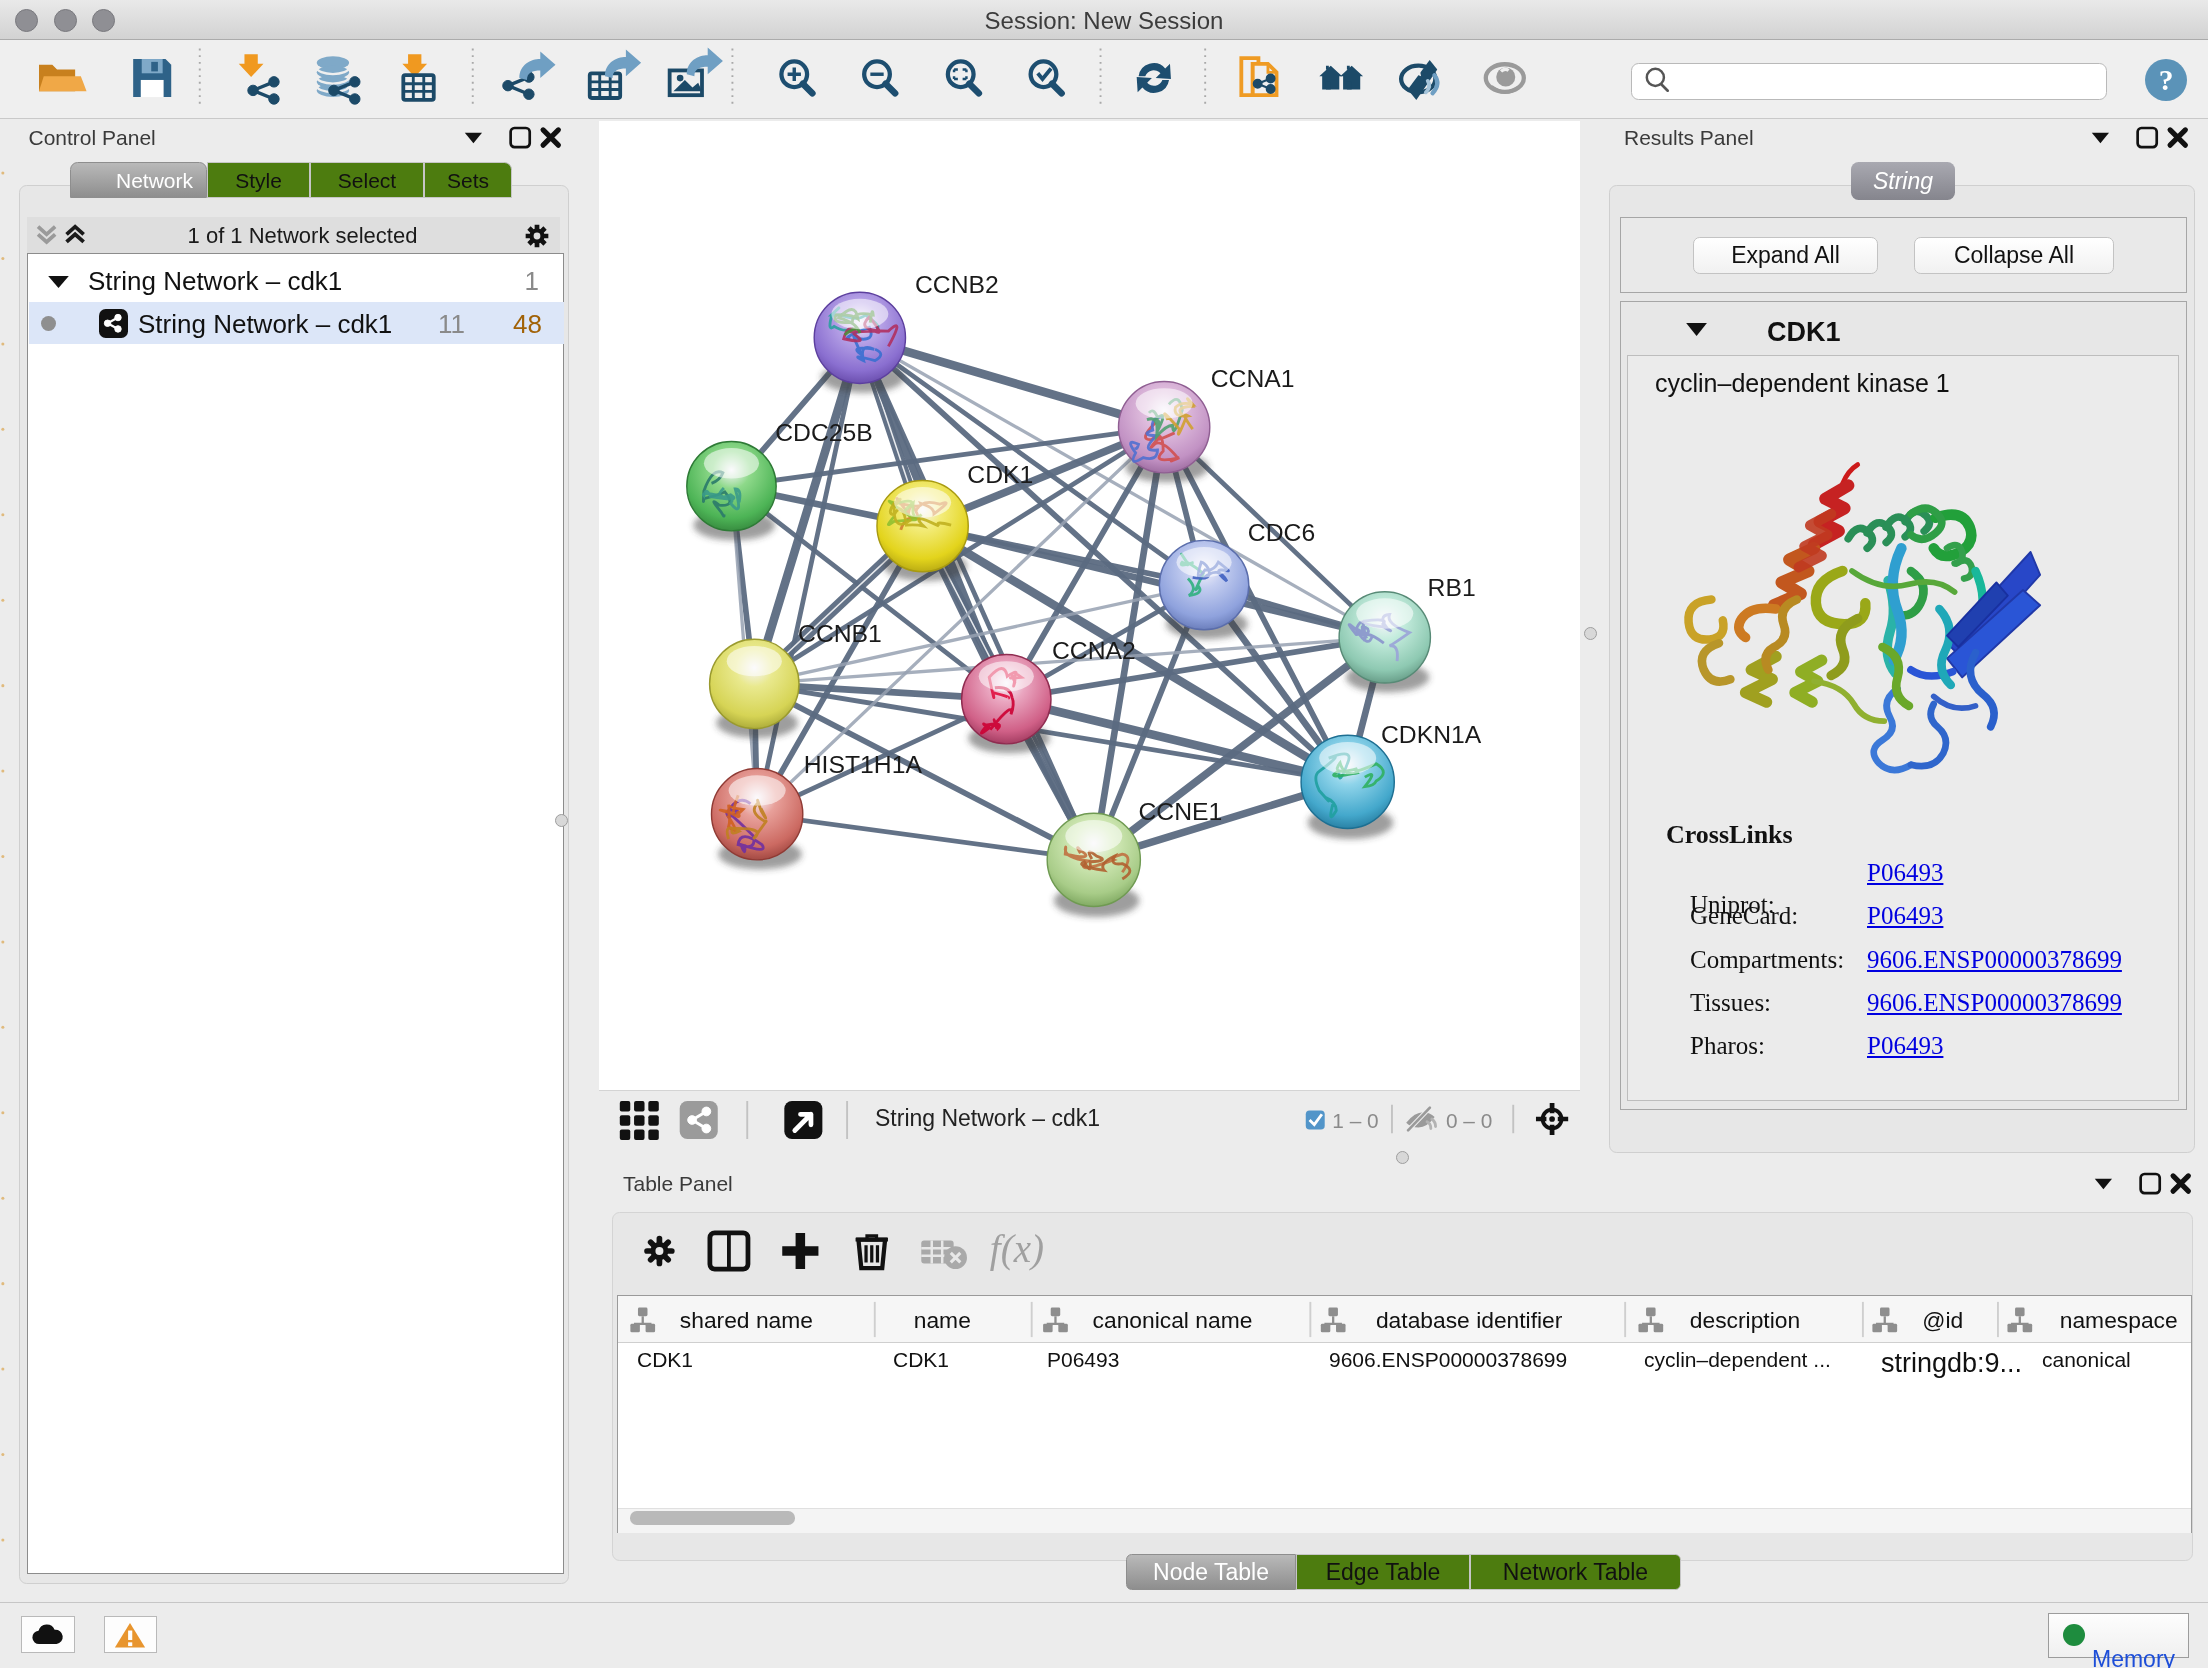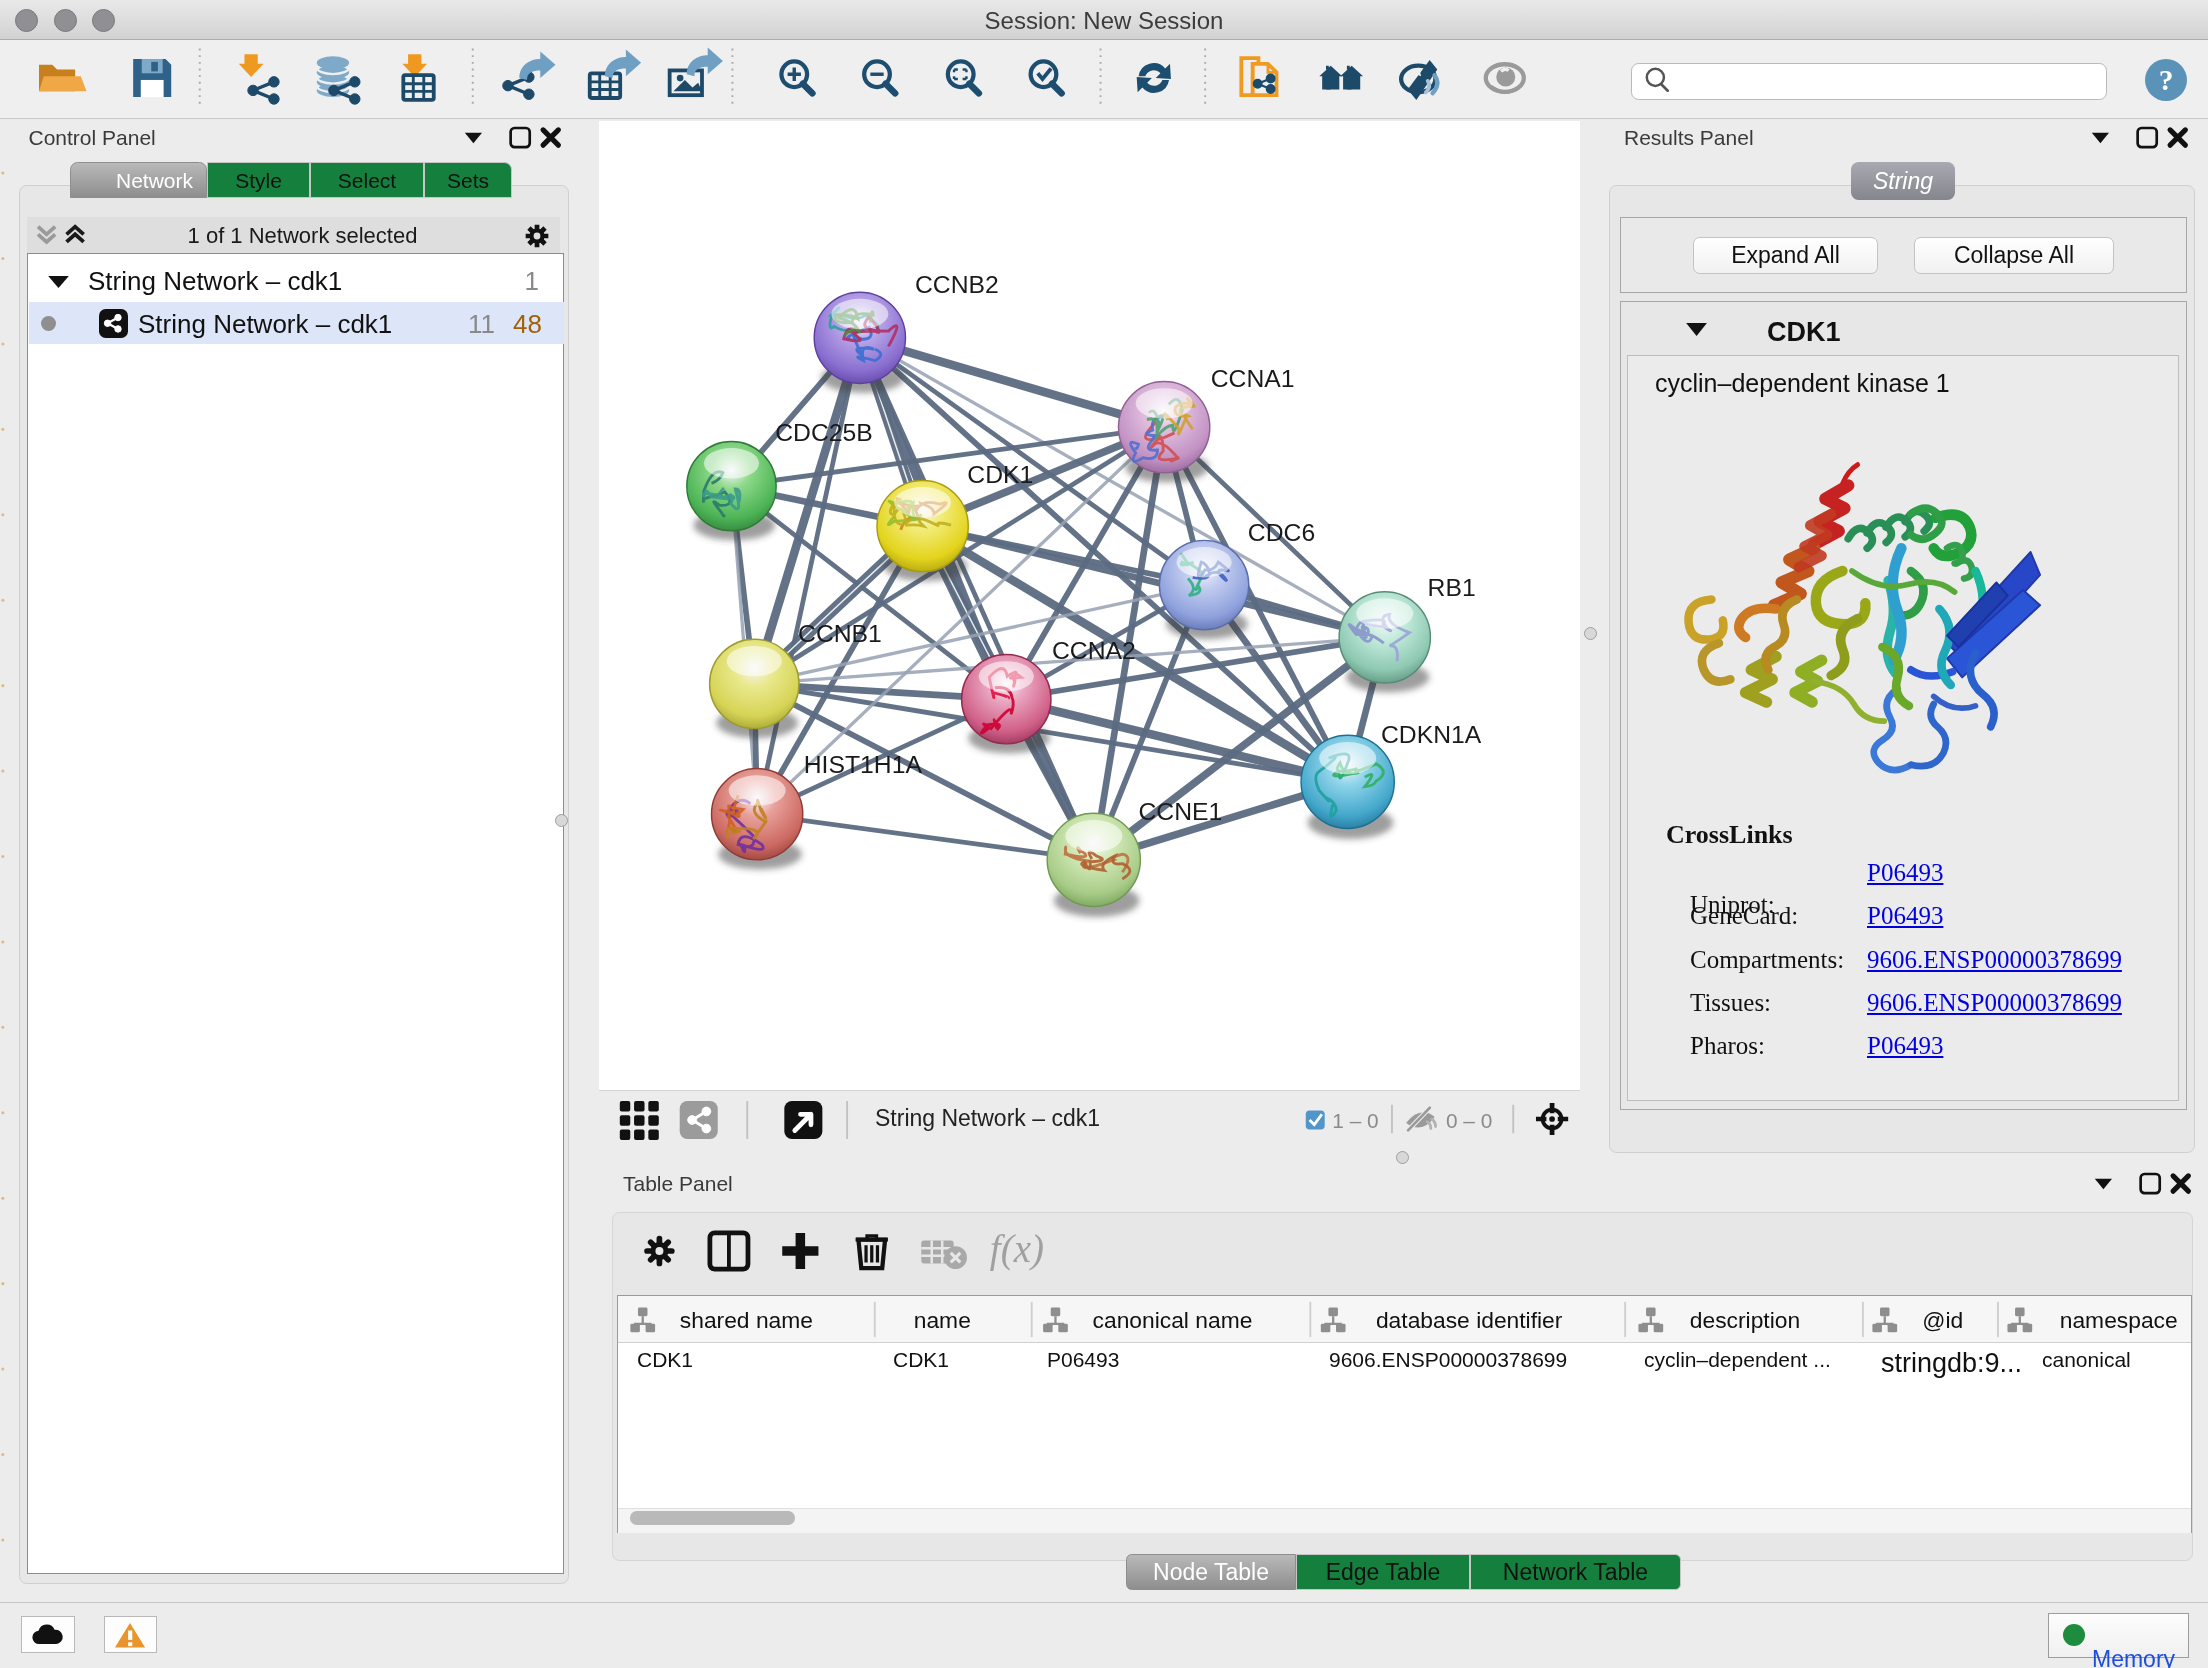--- a/index.html
+++ b/index.html
@@ -11,21 +11,21 @@
     background:linear-gradient(#e9e9e9,#d2d2d2);border-bottom:1px solid #ababab;}
   .tl{width:21px;height:21px;border-radius:50%;background:#8f8f94;border:1px solid #79797e;top:8.6px;}
   #title{width:100%;text-align:center;top:6.7px;font-size:24px;font-weight:normal;color:#3c3c3c;}
   
   #toolbar{left:0;top:40px;width:2208px;height:78px;background:#efefef;border-bottom:1.9px solid #c9c9c9;}
   #searchbox{left:1631px;top:63px;width:474px;height:35px;background:#fff;border:1px solid #b9b9b9;border-radius:7.6px;}
   
   .ptitle{font-size:21px;color:#3a3a3a;}
   .panelbox{background:#e7e7e7;border:1px solid #cfcfcf;border-radius:7.6px;}
   
-  .tab{height:36px;border:1px solid #c6c6c6;background:#15803d;color:#111;
+  .tab{height:36px;border:1px solid #c6c6c6;background:#4d7c0f;color:#111;
        font-size:21px;text-align:center;line-height:36px;box-sizing:border-box;}
   .tabsel{background:linear-gradient(#b9b9b9,#8e8e8e);color:#fff;border-color:#8e8e8e;}
   
   #netcanvas{left:599px;top:121px;width:981px;height:969px;background:#fff;}
   #netbar{left:599px;top:1090px;width:981px;height:56px;background:#ececec;border-top:1px solid #d4d4d4;}
   
   .serif{font-family:"Liberation Serif",serif;}
   .link{color:#0000e0;text-decoration:underline;}
   
   #statusline{left:0;top:1602px;width:2208px;height:0;border-top:1px solid #c6c6c6;}
@@ -217,21 +217,21 @@
 <div class="abs" style="left:99px;top:309px;width:28.5px;height:28.5px;border-radius:6.7px;background:#111;"></div>
 <svg class="abs" style="left:99px;top:309px;" width="28.5" height="28.5" viewBox="0 0 30 30">
   <g fill="#fff" stroke="#fff">
       <circle cx="9" cy="15" r="3.4"></circle>
       <circle cx="20" cy="9" r="3.4"></circle>
       <circle cx="20" cy="21" r="3.4"></circle>
   <path d="M9 15 L20 9 M9 15 L20 21" stroke-width="2.4"></path>
     </g>
 </svg>
 <div class="abs" style="left:138px;top:309px;font-size:26px;color:#111;">String Network – cdk1</div>
-<div class="abs" style="left:438px;top:309px;width:57px;text-align:right;font-size:26px;color:#8a8a8a;">11</div>
+<div class="abs" style="left:438px;top:309px;width:57px;text-align:left;font-size:26px;color:#8a8a8a;">11</div>
 <div class="abs" style="left:485px;top:309px;width:57px;text-align:right;font-size:26px;color:#a16207;">48</div>
 
 <div class="abs" id="netcanvas"></div>
 <svg class="abs" id="netsvg" style="left:599px;top:121px;" width="981" height="969" viewBox="0 0 1031 1019">
 <defs>
 <filter id="blur3" x="-40%" y="-40%" width="180%" height="180%">
         <feGaussianBlur stdDeviation="3.2"></feGaussianBlur>
       </filter>
 <radialGradient id="gB2" cx="50%" cy="32%" r="75%">
         <stop offset="0" stop-color="#f6f4fa"></stop>

